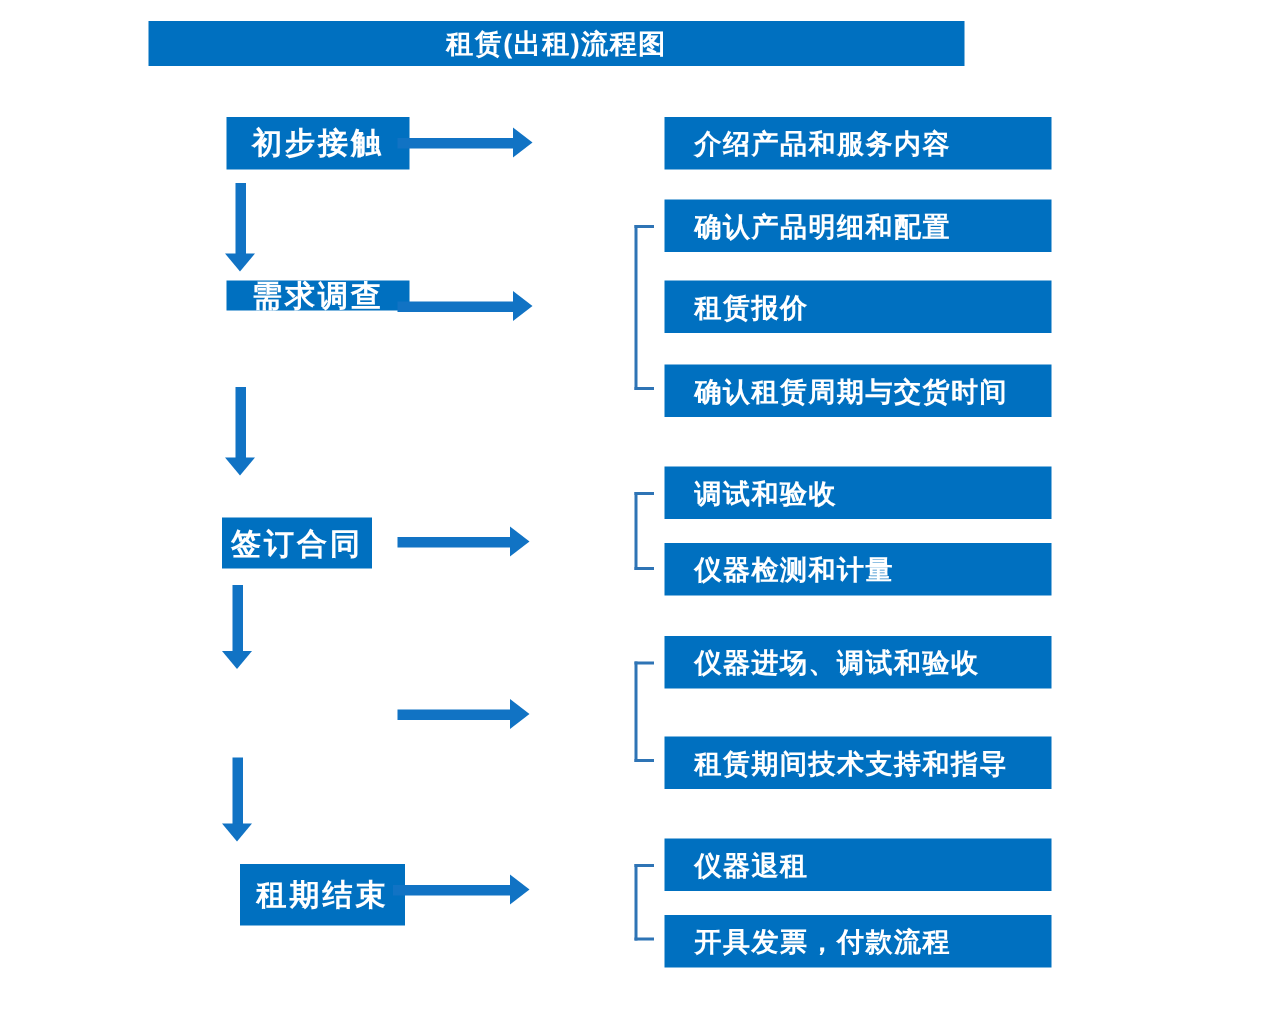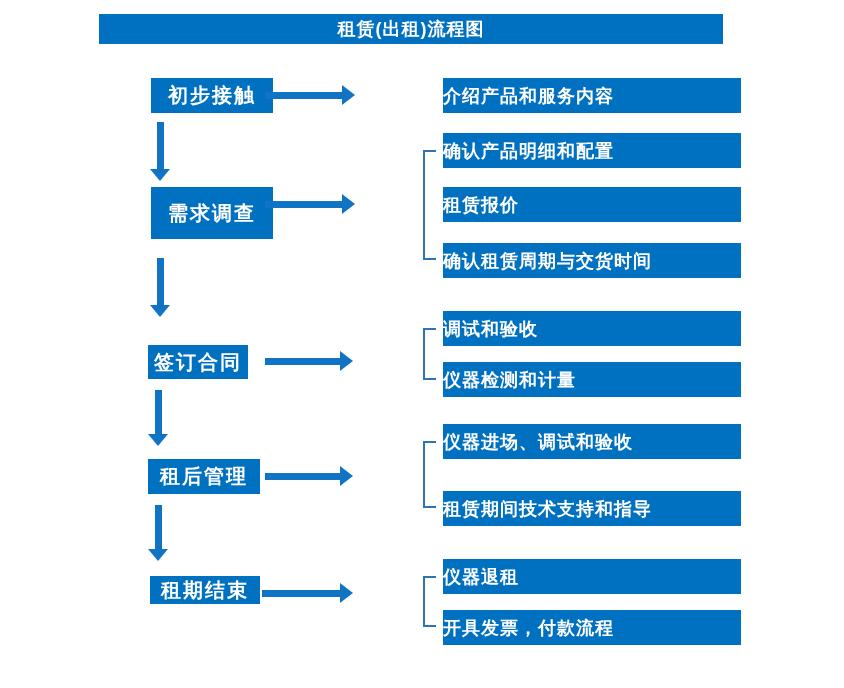--- a/index.html
+++ b/index.html
@@ -11,36 +11,36 @@
   }
   *{margin:0;padding:0;box-sizing:border-box;}
   html,body{background:var(--background);}
   body{
     font-family:"Liberation Sans", sans-serif;
     width:844px;height:688px;position:relative;overflow:hidden;
   }
   .canvas{position:absolute;left:0;top:0;width:844px;height:688px;background:var(--background);}
 
   .title-bar{
-    position:absolute;left:99px;top:14px;width:624px;height:30px;
+    position:absolute;left:99px;top:14px;width:544px;height:30px;
     background:var(--box);color:var(--text);
     display:flex;align-items:center;justify-content:center;
     font-size:18px;font-weight:bold;letter-spacing:1px;
   }
 
   .lbox{
     position:absolute;background:var(--box);color:var(--text);
     display:flex;align-items:center;justify-content:center;
     font-size:20px;font-weight:bold;letter-spacing:2px;margin-left:48px;
   }
   .rbox{
-    position:absolute;left:443px;width:298px;height:35px;
+    position:absolute;left:443px;width:258px;height:35px;
     background:var(--box);color:var(--text);
     display:flex;align-items:center;
-    padding-left:0;font-size:18px;font-weight:bold;letter-spacing:1px;
+    padding-left:20px;font-size:18px;font-weight:bold;letter-spacing:1px;
   }
 
   
   .va{position:absolute;width:21px;}
   .va .shaft{position:absolute;left:7px;top:0;width:7px;background:var(--arrow);}
   .va .head{
     position:absolute;left:0;bottom:0;width:0;height:0;
     border-left:10.5px solid transparent;border-right:10.5px solid transparent;
     border-top:12px solid var(--arrow);
   }
@@ -79,21 +79,21 @@
   </div>
   <div class="rbox" style="top:78px">
     <span>介绍产品和服务内容</span>
   </div>
 
   <div class="va" style="left:150px;top:122px;height:59px">
     <div class="shaft" style="height:48px"></div>
     <div class="head"></div>
   </div>
 
-  <div class="lbox" style="left:103px;top:187px;width:122px;height:52px">
+  <div class="lbox" style="left:103px;top:187px;width:122px;height:20px">
     <span>需求调查</span>
   </div>
   <div class="ha" style="left:265px;top:194px;width:90px">
     <div class="shaft"></div>
     <div class="head"></div>
   </div>
   <div class="bracket" style="top:150px;height:110px"></div>
   <div class="rbox" style="top:133px">
     <span>确认产品明细和配置</span>
   </div>
@@ -122,41 +122,38 @@
   </div>
   <div class="rbox" style="top:362px">
     <span>仪器检测和计量</span>
   </div>
 
   <div class="va" style="left:148px;top:390px;height:56px">
     <div class="shaft" style="height:45px"></div>
     <div class="head"></div>
   </div>
 
-  <div class="lbox" style="left:100px;top:459px;width:112px;height:35px">
-    <span>租后管理</span>
-  </div>
   <div class="ha" style="left:265px;top:466px;width:88px">
     <div class="shaft"></div>
     <div class="head"></div>
   </div>
   <div class="bracket" style="top:441px;height:67px"></div>
   <div class="rbox" style="top:424px">
     <span>仪器进场、调试和验收</span>
   </div>
   <div class="rbox" style="top:491px">
     <span>租赁期间技术支持和指导</span>
   </div>
 
   <div class="va" style="left:148px;top:505px;height:56px">
     <div class="shaft" style="height:45px"></div>
     <div class="head"></div>
   </div>
 
-  <div class="lbox" style="left:102px;top:576px;width:110px;height:28px">
+  <div class="lbox" style="left:112px;top:576px;width:110px;height:41px">
     <span>租期结束</span>
   </div>
   <div class="ha" style="left:262px;top:583px;width:91px">
     <div class="shaft"></div>
     <div class="head"></div>
   </div>
   <div class="bracket" style="top:576px;height:51px"></div>
   <div class="rbox" style="top:610px">
     <span>开具发票，付款流程</span>
   </div>

